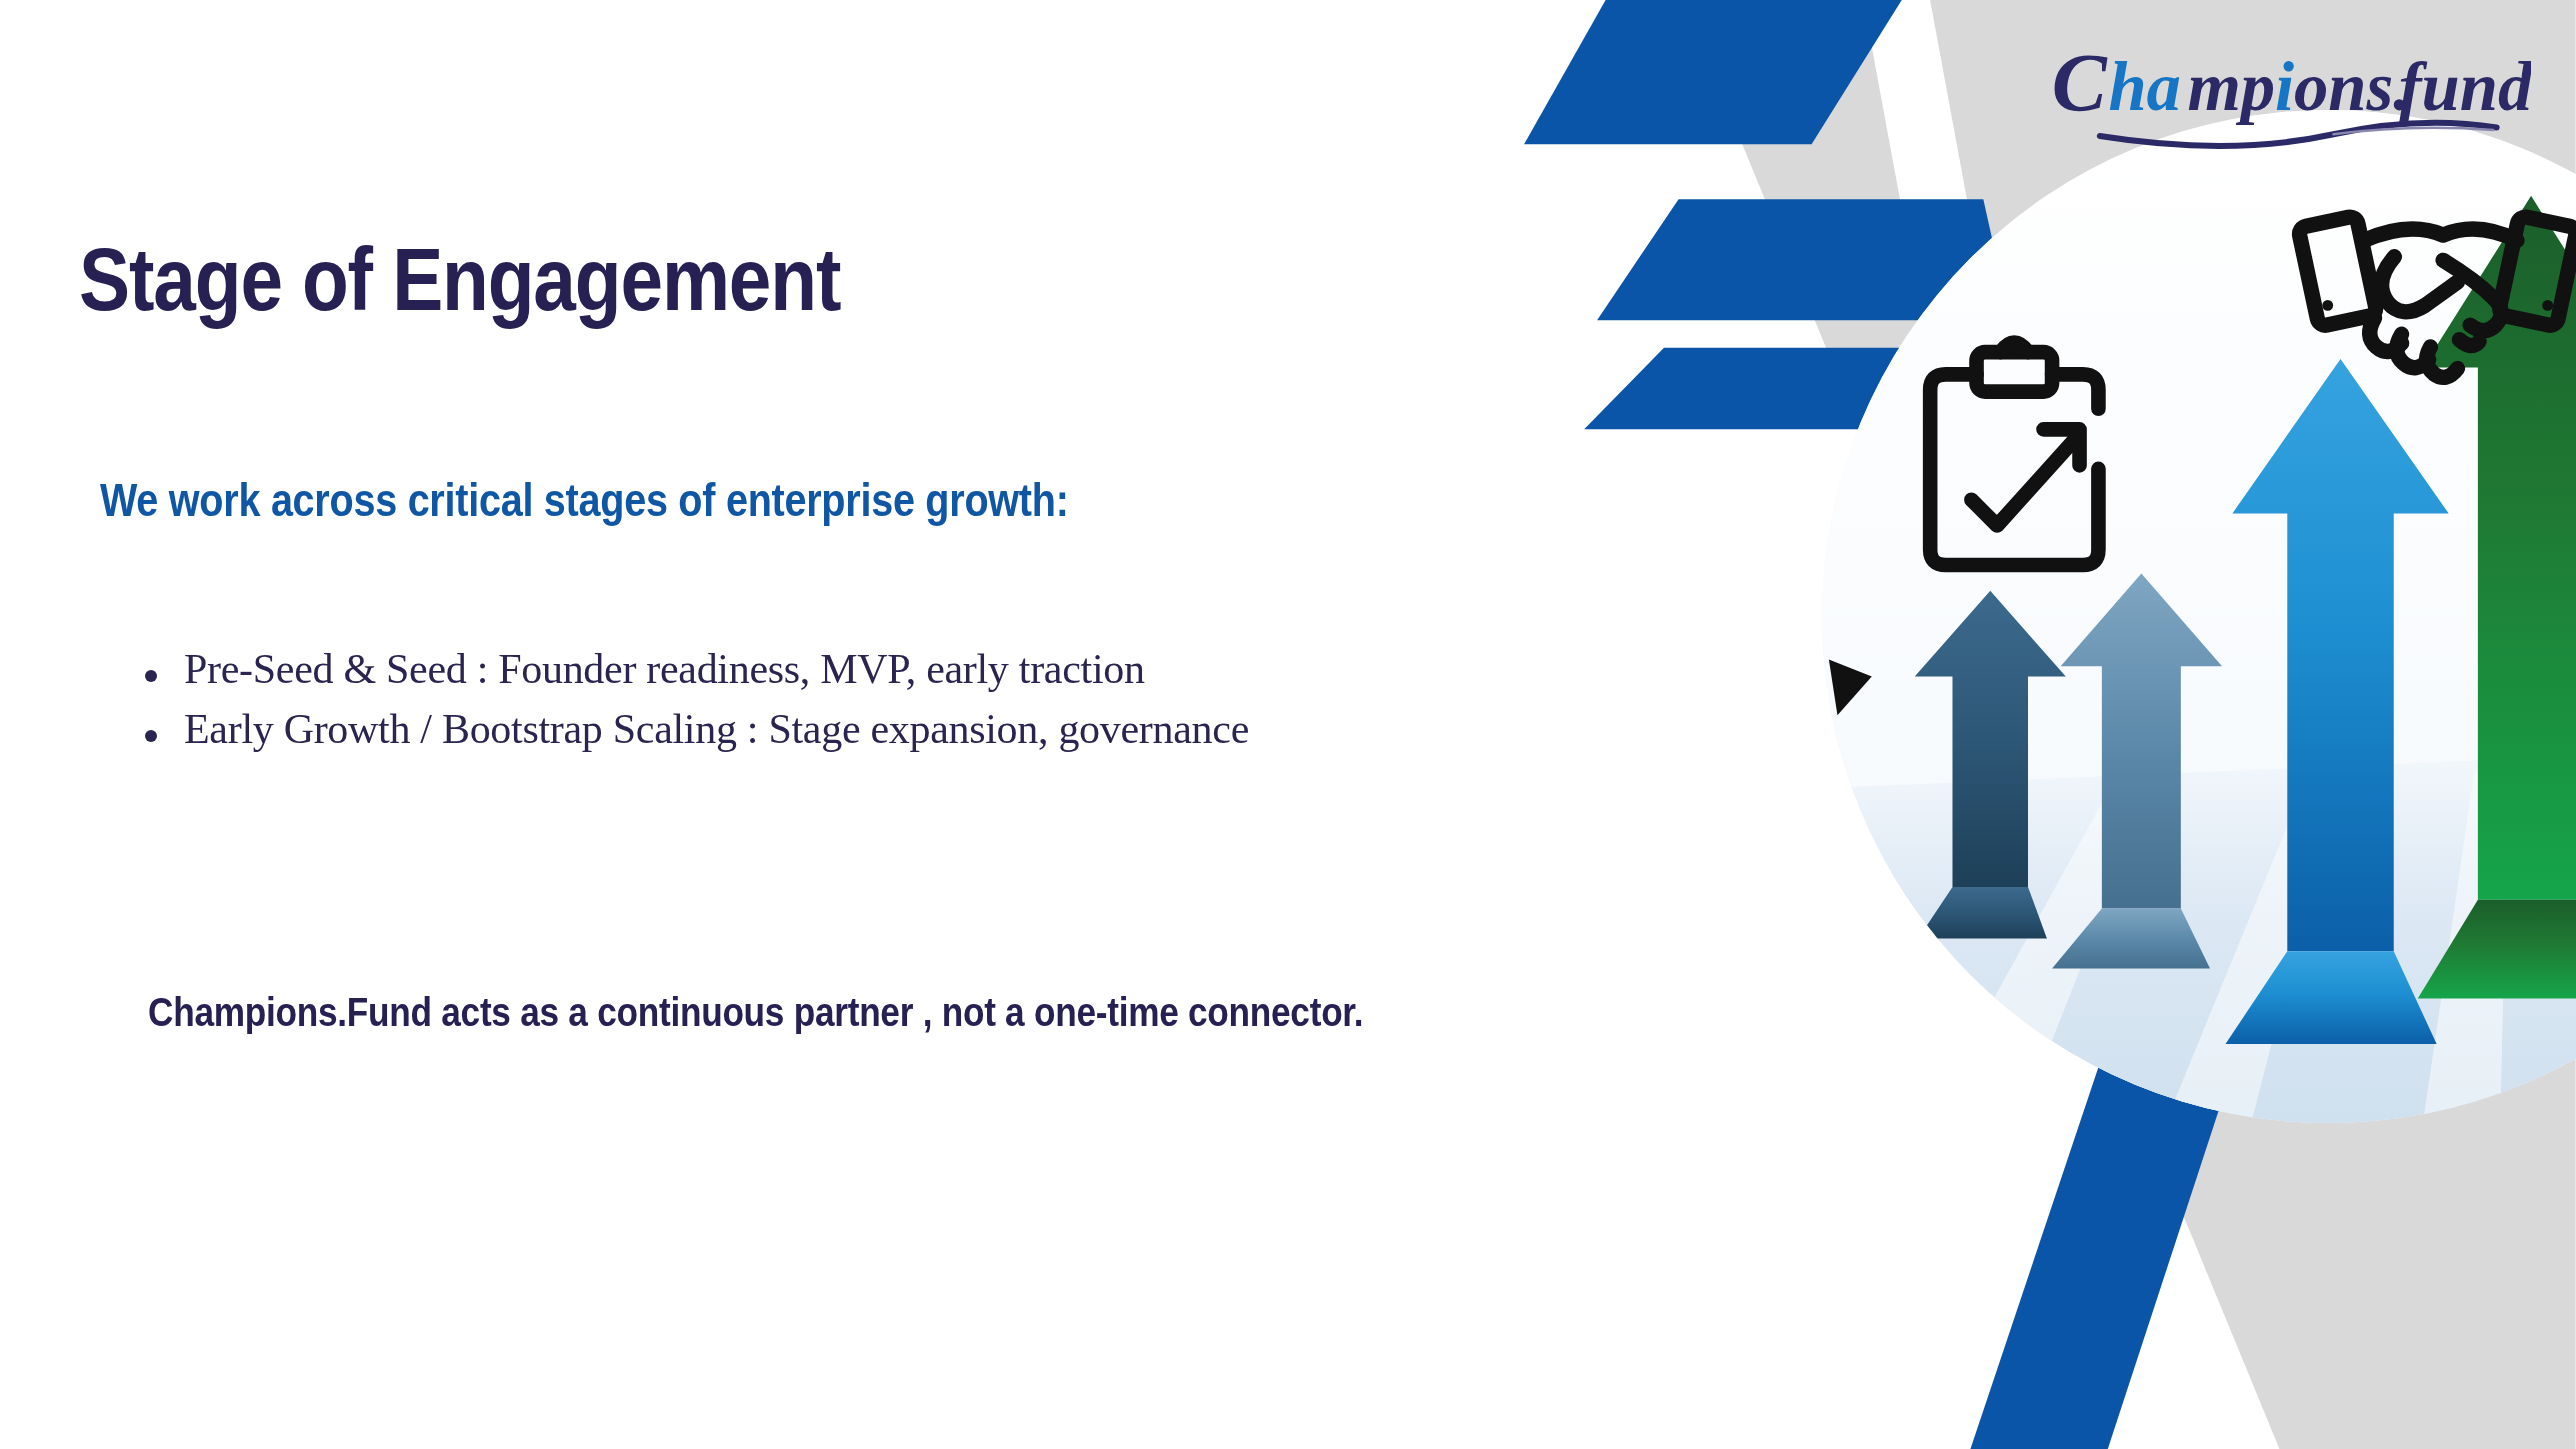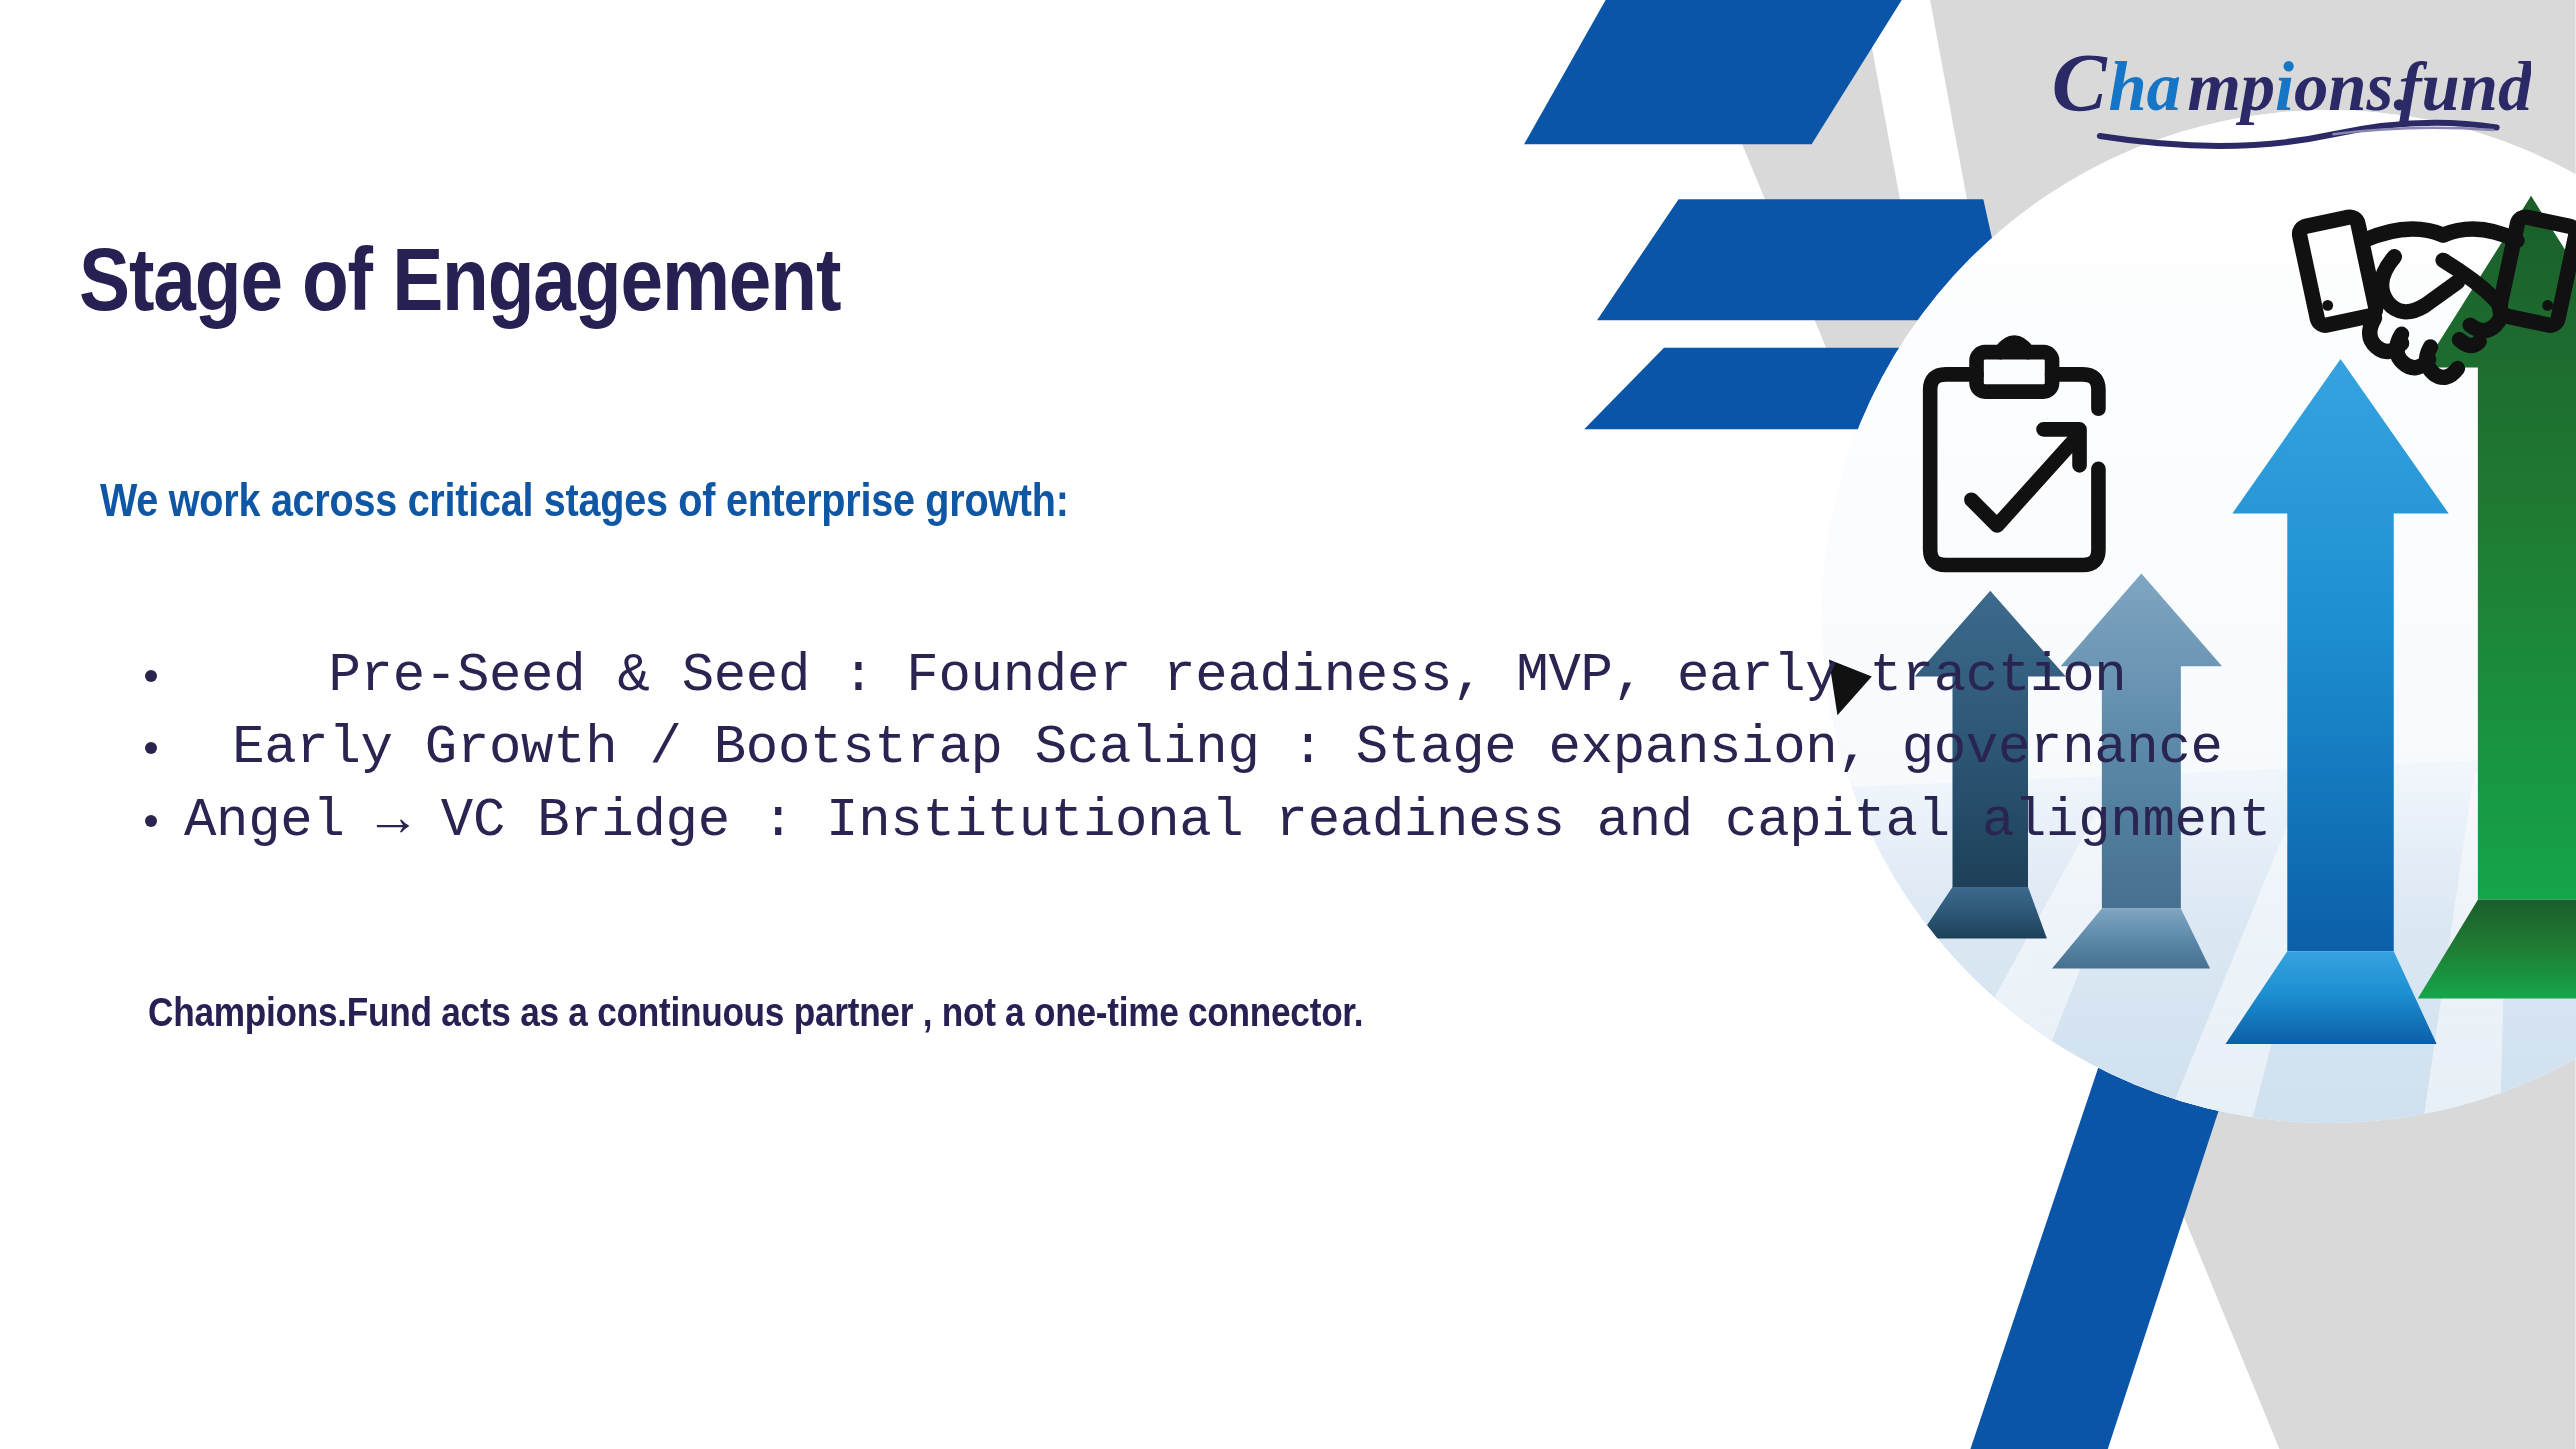--- a/index.html
+++ b/index.html
@@ -84,28 +84,27 @@
     left: 136px;
     top: 646px;
     margin: 0;
     padding: 0;
     list-style: none;
   }
   .bullets li {
     position: relative;
     padding-left: 48px;
     margin: 0 0 16.3px 0;
-    font-family: Liberation Mono, monospace;
+    font-family: Liberation Serif, serif;
     font-weight: normal;
-    font-size: 54px;
+    font-size: 42px;
     line-height: 1.04;
     letter-spacing: -0.3px;
     color: #2A2550;
     white-space: nowrap;
-    text-align: center;
   }
   .bullets li::before {
     content: "";
     position: absolute;
     left: 8.6px;
     top: 22px;
     width: 12px;
     height: 12px;
     border-radius: 50%;
     background: #2A2550;
@@ -288,21 +287,20 @@
 
   <div class="content">
 
     <div class="title">Stage of Engagement</div>
 
     <div class="subtitle">We work across critical stages of enterprise growth:</div>
 
     <ul class="bullets">
       <li>Pre-Seed &amp; Seed : Founder readiness, MVP, early traction</li>
       <li>Early Growth / Bootstrap Scaling : Stage expansion, governance</li>
-      <li>Angel → VC Bridge : Institutional readiness and capital alignment</li>
     </ul>
 
     <div class="closing">Champions.Fund acts as a continuous partner , not a one-time connector.</div>
 
   </div>
 
 </div>
 
 
 </body></html>

